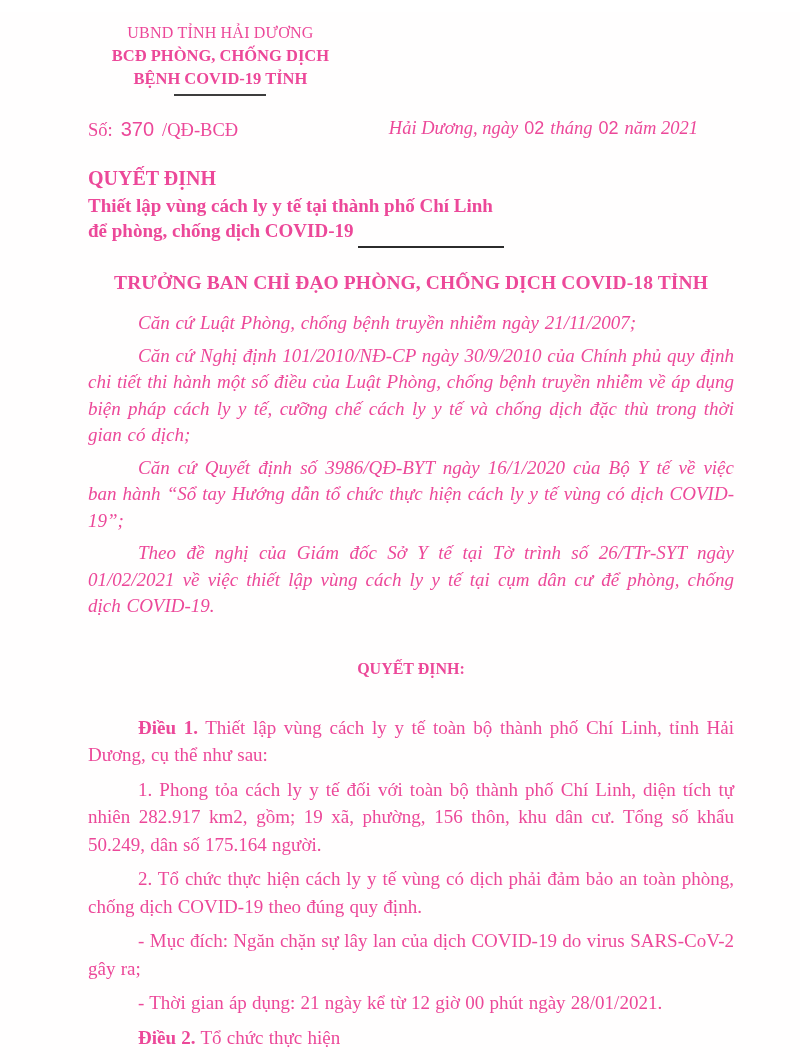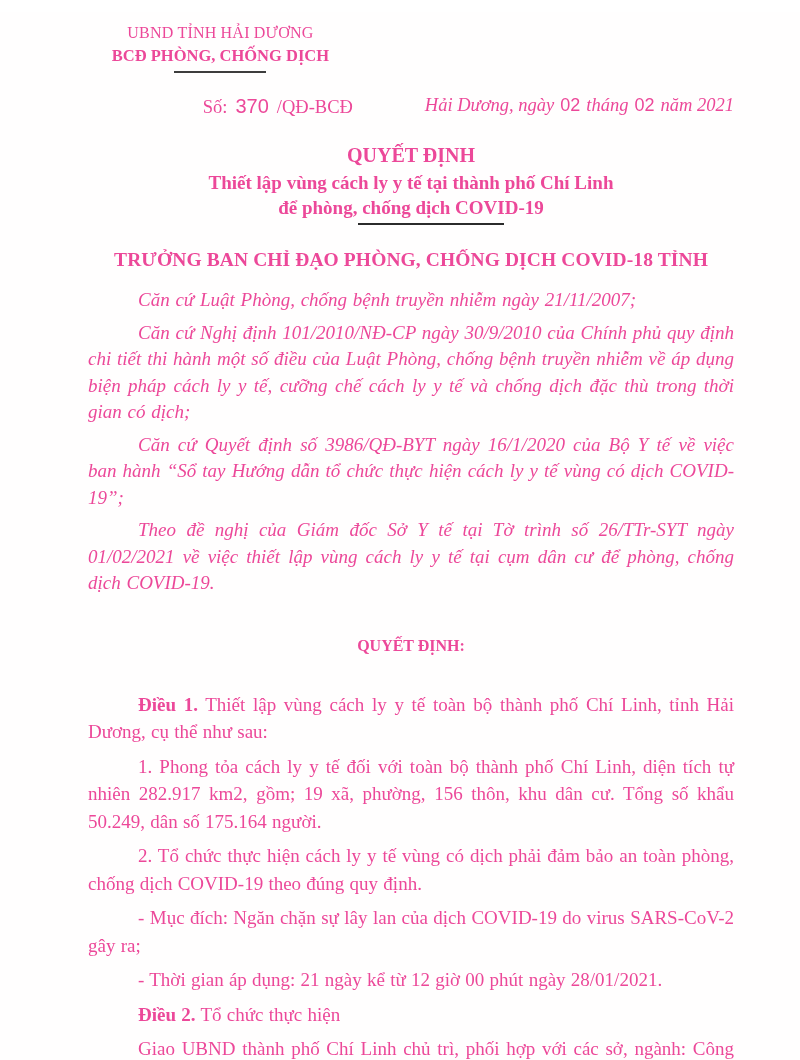--- a/index.html
+++ b/index.html
@@ -34,35 +34,35 @@
   .hdr-right .r1 { font-size: 16.5px; font-weight: bold; line-height: 24px; letter-spacing: 0.2px; }
   .hdr-right .r2 {
     display: inline-block;
     font-size: 19px; font-weight: bold; line-height: 25px;
     padding: 0 4px 2px 4px;
     border-bottom: 2px solid #3d3d3d;
     margin-top: 1px;
   }
   
   .numdate { display: flex; margin-top: 22px; }
-  .num { width: 41%; text-align: right; font-size: 18.5px; white-space: nowrap; }
+  .num { width: 41%; text-align: left; font-size: 18.5px; white-space: nowrap; }
   .num .filled {
     font-family: "Liberation Sans", "DejaVu Sans", sans-serif;
     font-size: 20px;
     padding: 0 8px;
   }
-  .date { width: 59%; text-align: right; font-size: 18.5px; font-style: italic; white-space: nowrap; }
+  .date { width: 59%; text-align: center; font-size: 18.5px; font-style: italic; white-space: nowrap; }
   .date .filled {
     font-style: normal;
     font-family: "Liberation Sans", "DejaVu Sans", sans-serif;
     font-size: 18px;
     padding: 0 6px;
   }
   
-  .title-block { text-align: center; margin-top: 24px; }
+  .title-block { margin-top: 24px; }
   .title-block .t1 { font-size: 20px; font-weight: bold; line-height: 26px; }
   .title-block .t2 { font-size: 19px; font-weight: bold; line-height: 25px; margin-top: 2px; }
   .title-block .t3 { font-size: 19px; font-weight: bold; line-height: 25px; }
   .title-rule {
     width: 146px; border-top: 2px solid #2b2b2b;
     margin: 3px auto 0 auto;
     transform: translateX(20px);
   }
   .authority {
     text-align: center;
@@ -101,20 +101,21 @@
 </style>
 </head>
 <body>
 
 <div class="page">
 
   <div class="hdr">
     <div class="hdr-left">
       <div class="l1">UBND TỈNH HẢI DƯƠNG</div>
       <div class="l2">BCĐ PHÒNG, CHỐNG DỊCH</div>
+      <div class="l3">BỆNH COVID-19 TỈNH</div>
       <div class="hdr-rule-left"></div>
     </div>
   </div>
 
   <div class="numdate">
     <div class="num"><span>Số:</span><span class="filled">370</span><span>/QĐ-BCĐ</span></div>
     <div class="date"><span>Hải Dương, ngày</span><span class="filled">02</span><span>tháng</span><span class="filled">02</span><span>năm 2021</span></div>
   </div>
 
   <div class="title-block">

